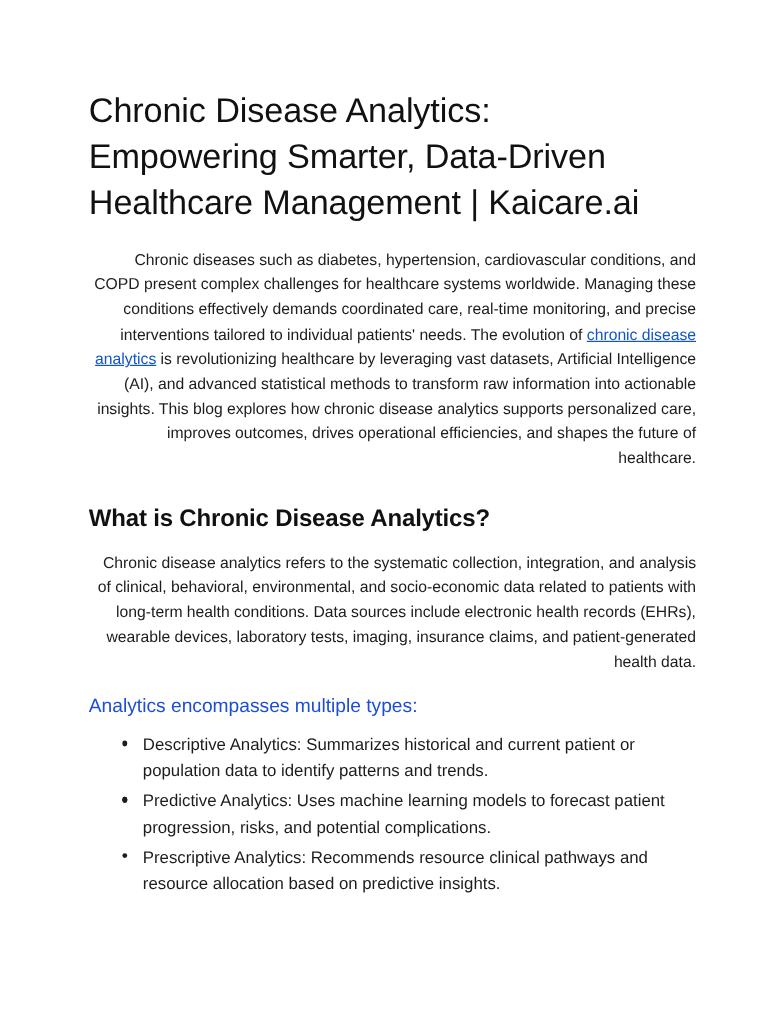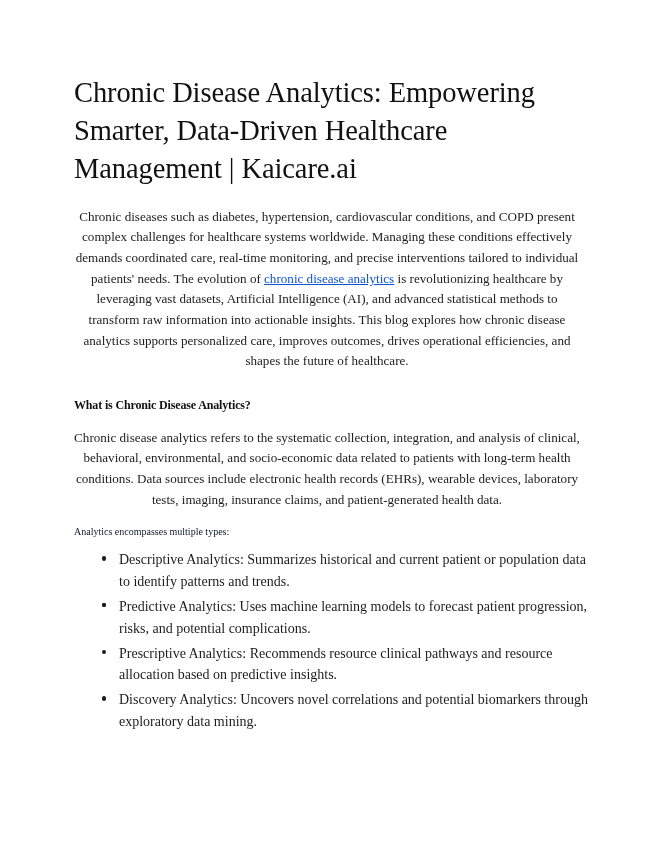--- a/index.html
+++ b/index.html
@@ -15,56 +15,55 @@
     -webkit-font-smoothing: antialiased;
     overflow: hidden;
   }
   .page {
     position: relative;
     width: 650px;
     height: 841px;
     background: #ffffff;
     box-sizing: border-box;
     padding: 74px 62px 0 74px;
-    font-family: Liberation Serif, serif;
   }
   .doc-title {
     font-size: 28.5px;
     font-weight: 400;
     line-height: 1.34;
     letter-spacing: -0.1px;
     color: #111111;
     margin: 0 0 18px 0;
     max-width: 500px;
   }
   .body-para {
     font-size: 13.1px;
     line-height: 1.58;
     color: #1c1c1c;
     margin: 0 0 14px 0;
     max-width: 506px;
-    text-align: center;
+    text-align: right;
   }
   a.inline-link {
     color: #1155cc;
     text-decoration: underline;
     text-underline-offset: 1px;
   }
   .section-heading {
-    font-size: 12px;
+    font-size: 20px;
     font-weight: 700;
     line-height: 1.3;
     color: #111111;
     letter-spacing: -0.15px;
     margin: 26px 0 14px 0;
   }
   .lead-in {
-    font-size: 10px;
+    font-size: 16px;
     line-height: 1.58;
-    color: #0f172a;
+    color: #1d4ed8;
     margin: 0 0 9px 0;
   }
   ul.bullet-list {
     list-style: none;
     margin: 0;
     padding: 0;
   }
   ul.bullet-list li {
     position: relative;
     font-size: 14px;
@@ -101,18 +100,17 @@
 
   <p class="body-para">Chronic disease analytics refers to the systematic collection, integration, and analysis of clinical, behavioral, environmental, and socio-economic data related to patients with long-term health conditions. Data sources include electronic health records (EHRs), wearable devices, laboratory tests, imaging, insurance claims, and patient-generated health data.</p>
 
   <p class="lead-in">Analytics encompasses multiple types:</p>
 
   <ul class="bullet-list">
     <li><span class="marker"></span><span>Descriptive Analytics: Summarizes historical and current patient or population data to identify patterns and trends.</span></li>
     <li><span class="marker"></span></li>
     <li><span class="marker"></span><span>Predictive Analytics: Uses machine learning models to forecast patient progression, risks, and potential complications.</span></li>
     <li><span class="marker"></span><span>Prescriptive Analytics: Recommends resource clinical pathways and resource allocation based on predictive insights.</span></li>
-    <li><span class="marker"></span><span>Discovery Analytics: Uncovers novel correlations and potential biomarkers through exploratory data mining.</span></li>
   </ul>
 
   <div class="spacer-block"></div>
 
 </div>
 
 </body></html>

